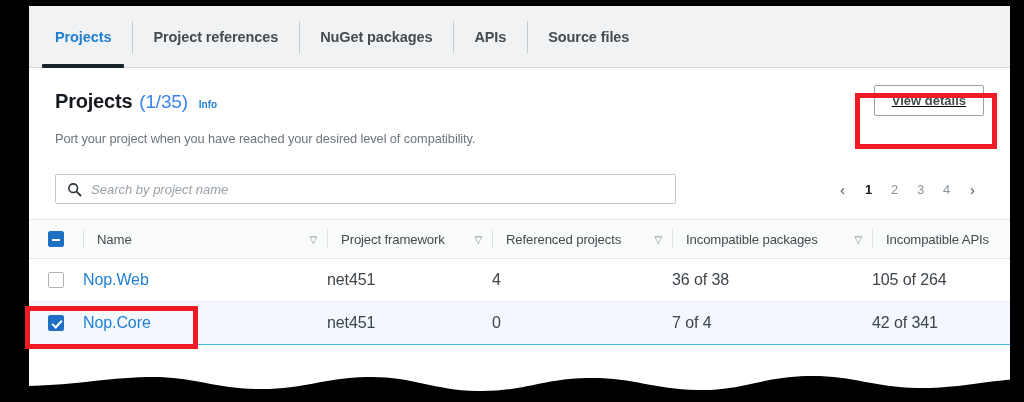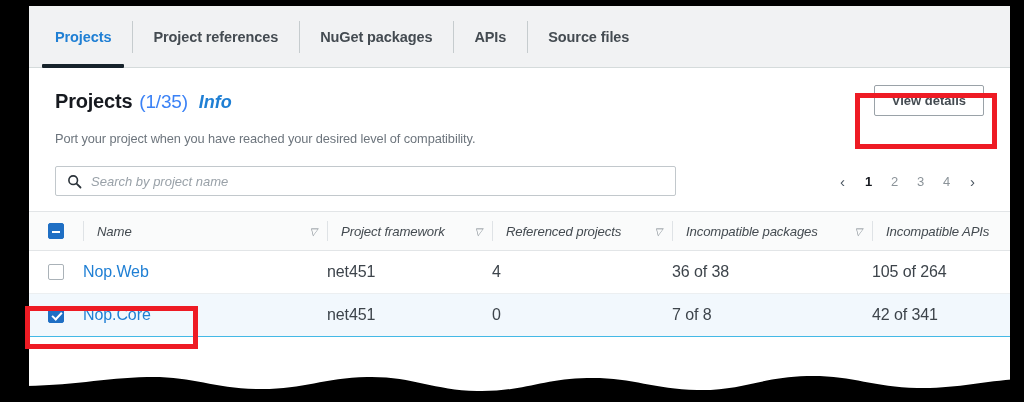--- a/index.html
+++ b/index.html
@@ -103,42 +103,42 @@
     color: #16191f;
     letter-spacing: -0.2px;
   }
   .title-count {
     font-size: 19px;
     color: #3b82f6;
     margin-left: 7px;
     letter-spacing: -0.2px;
   }
   .title-info {
-    font-size: 18px;
+    font-size: 10px;
     font-weight: bold;
     color: #1f7fd4;
     margin-left: 11px;
     cursor: pointer;
-    font-style: italic;
   }
   .subtitle {
     margin-top: 18px;
     font-size: 12.8px;
     color: #6d757d;
     letter-spacing: -0.1px;
   }
 
   
   .actions {
     position: absolute;
     right: 26px;
     top: 17px;
     display: flex;
     align-items: center;
     gap: 10px;
+    text-decoration: underline;
   }
   .btn {
     height: 31px;
     padding: 0 17px;
     display: flex;
     align-items: center;
     justify-content: center;
     background: #ffffff;
     border: 1px solid #9aa2a8;
     border-radius: 2px;
@@ -146,21 +146,21 @@
     font-weight: bold;
     color: #444b51;
     cursor: pointer;
     white-space: nowrap;
     box-sizing: border-box;
   }
 
   
   .searchrow {
     position: relative;
-    margin-top: 20px;
+    margin-top: 28px;
     padding: 0 26px;
     display: flex;
     align-items: center;
   }
   .search {
     position: relative;
     width: 621px;
     height: 30px;
     border: 1px solid #c2c8cc;
     border-radius: 2px;
@@ -231,21 +231,20 @@
   }
   thead tr { height: 38px; background: #fafbfb; }
   thead th {
     font-size: 13.2px;
     font-weight: bold;
     color: #444b51;
     position: relative;
     border-bottom: 1px solid #e2e5e7;
     letter-spacing: -0.15px;
     vertical-align: middle;
-    font-style: italic;
   }
   thead th .hcell {
     display: flex;
     align-items: center;
     height: 38px;
     padding-left: 14px;
     padding-right: 10px;
   }
   thead th.sortable .hcell { justify-content: space-between; }
   thead th.divider::before {
@@ -473,21 +472,21 @@
               <td class="cb">
                 <div class="cbcell">
                     <span class="box checked"></span>
                   </div>
               </td>
               <td>
                 <span class="namelink">Nop.Core</span>
               </td>
               <td>net451</td>
               <td>0</td>
-              <td>7 of 8</td>
+              <td>7 of 4</td>
               <td>42 of 341</td>
             </tr>
 
 
           </tbody>
         </table>
       </div>
     </div>
   </div>
 

